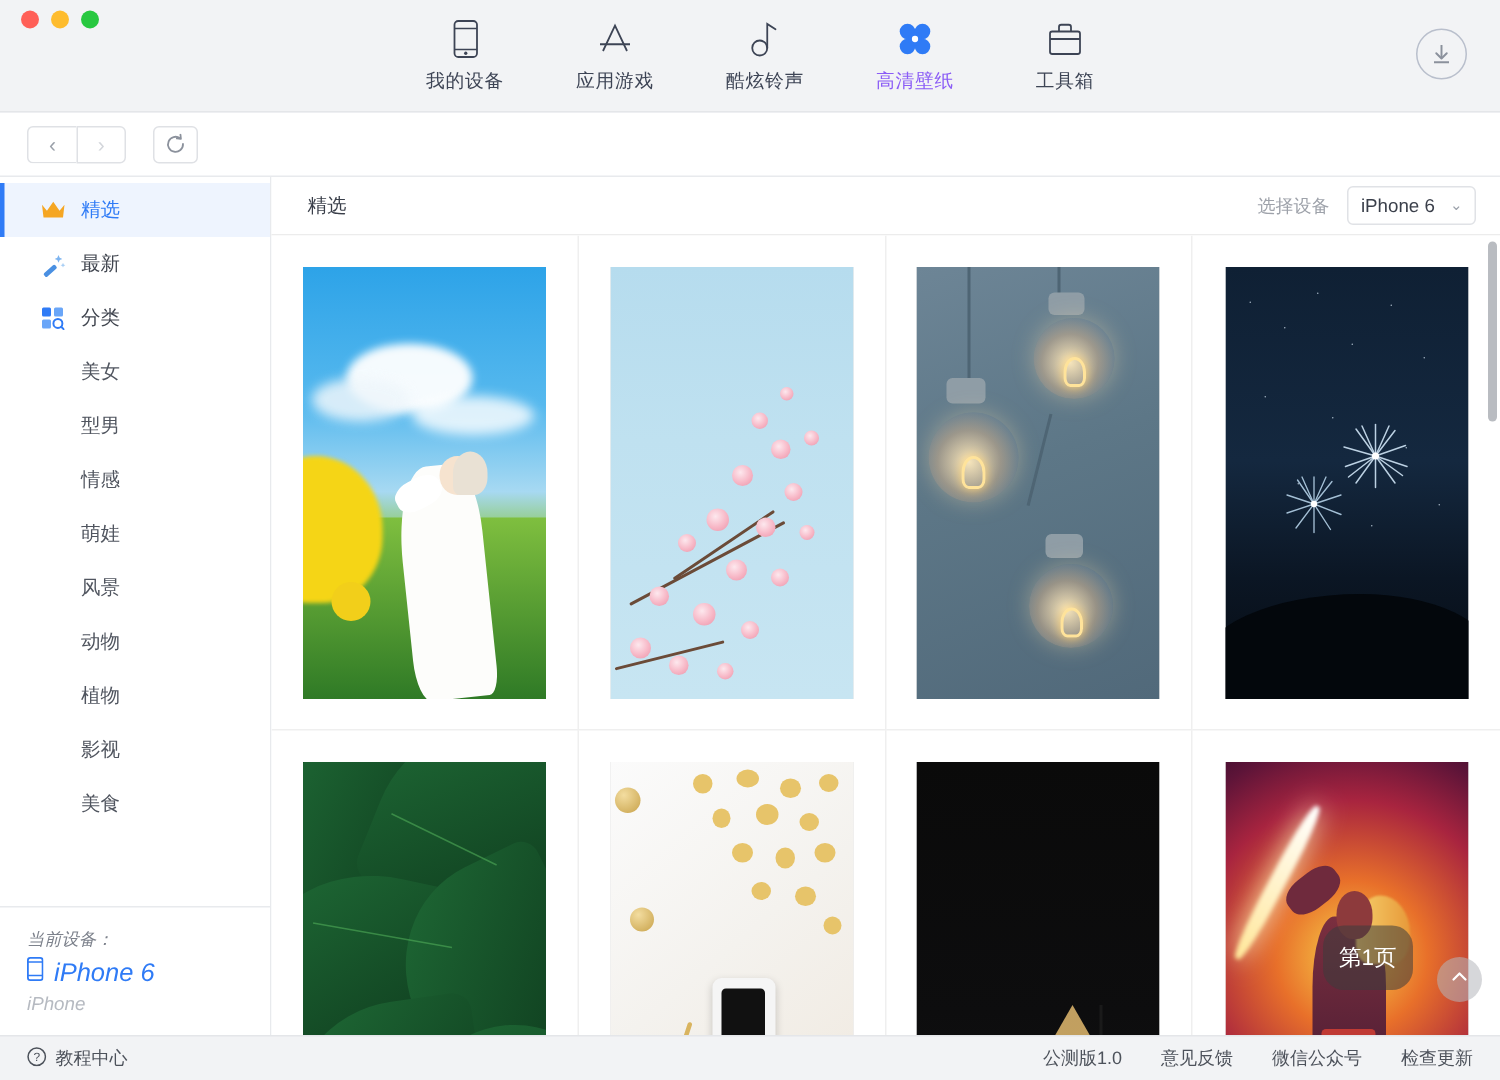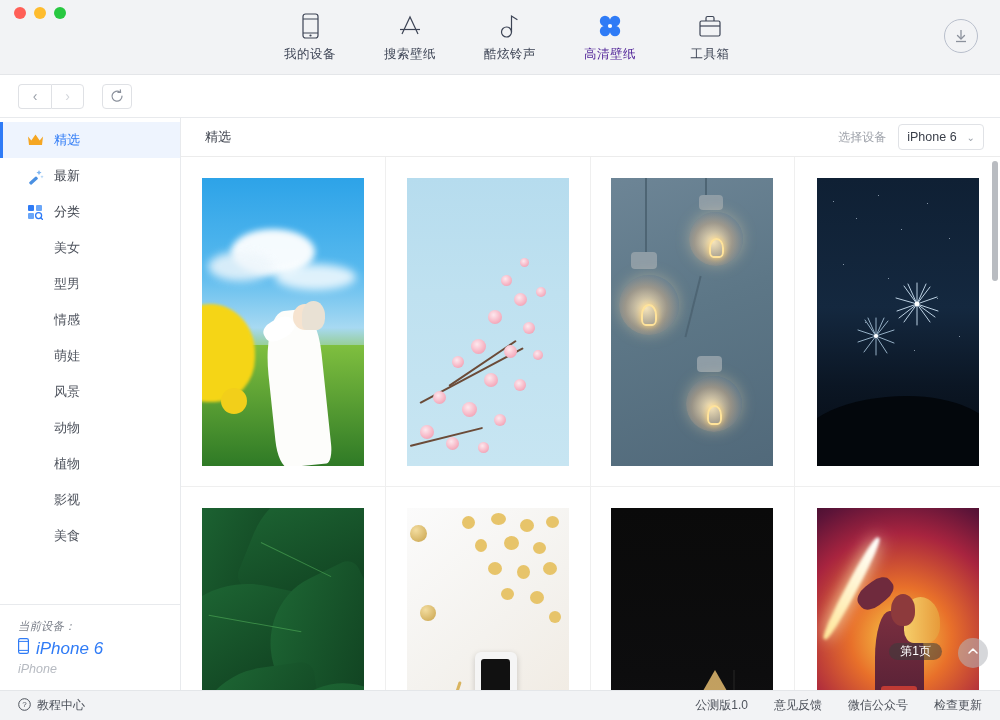--- a/index.html
+++ b/index.html
@@ -24,21 +24,21 @@
   .tl.yellow { background: #febc2e; }
   .tl.green { background: #28c840; }
 
   .navtabs { display: flex; gap: 0; margin: 0 auto; padding-left: 20px; }
   .navtab {
     width: 100px; display: flex; flex-direction: column; align-items: center;
     justify-content: center; gap: 7px; cursor: pointer; padding-top: 2px;
   }
   .navtab .tab-icon { height: 26px; display: flex; align-items: flex-end; justify-content: center; }
   .navtab .tab-label { font-size: 12.5px; color: #3d4455; letter-spacing: .5px; }
-  .navtab.active .tab-label { color: #4c1d95; }
+  .navtab.active .tab-label { color: #8b5cf6; }
 
   .dl-btn {
     position: absolute; right: 22px; top: 19px;
     width: 34px; height: 34px; border-radius: 50%;
     border: 1px solid #b9bfcc; display: flex; align-items: center; justify-content: center;
     cursor: pointer; background: transparent;
   }
 
   
   .searchrow {
@@ -125,22 +125,22 @@
   }
   .cell:nth-child(4n) { border-right: none; }
   .thumb {
     width: 162px; height: 288px; overflow: hidden; position: relative;
     background: #ddd;
   }
 
   
   .page-badge {
     position: absolute; right: 58px; bottom: 30px;
-    background: rgba(60,60,60,.55); color: #fff; font-size: 12px;
-    padding: 0 11px; border-radius: 14px; z-index: 5;
+    background: rgba(60,60,60,.55); color: #fff; font-size: 15px;
+    padding: 12px 11px; border-radius: 14px; z-index: 5;
   }
   .to-top {
     position: absolute; right: 12px; bottom: 22px; width: 30px; height: 30px;
     border-radius: 50%; background: rgba(180,183,188,.55);
     display: flex; align-items: center; justify-content: center; cursor: pointer; z-index: 5;
   }
   .scrollbar-track {
     position: absolute; right: 0; top: 0; width: 8px; height: 100%; background: transparent; z-index: 4;
   }
   .scrollbar-thumb {
@@ -249,21 +249,21 @@
         <span class="tab-label">我的设备</span>
       </div>
 
       <div class="navtab">
         <span class="tab-icon">
           <svg width="26" height="26" viewBox="0 0 26 26">
               <path d="M5 21 L13 4 L21 21" fill="none" stroke="#3d4455" stroke-width="1.2"></path>
               <line x1="3" y1="16.5" x2="23" y2="16.5" stroke="#3d4455" stroke-width="1.2"></line>
             </svg>
         </span>
-        <span class="tab-label">搜索壁纸</span>
+        <span class="tab-label">应用游戏</span>
       </div>
 
       <div class="navtab">
         <span class="tab-icon">
           <svg width="20" height="26" viewBox="0 0 20 26">
               <circle cx="6.5" cy="19" r="5" fill="none" stroke="#3d4455" stroke-width="1.2"></circle>
               <path d="M11.5 19 V3 L17 6.5" fill="none" stroke="#3d4455" stroke-width="1.2" stroke-linecap="round"></path>
             </svg>
         </span>
         <span class="tab-label">酷炫铃声</span>

